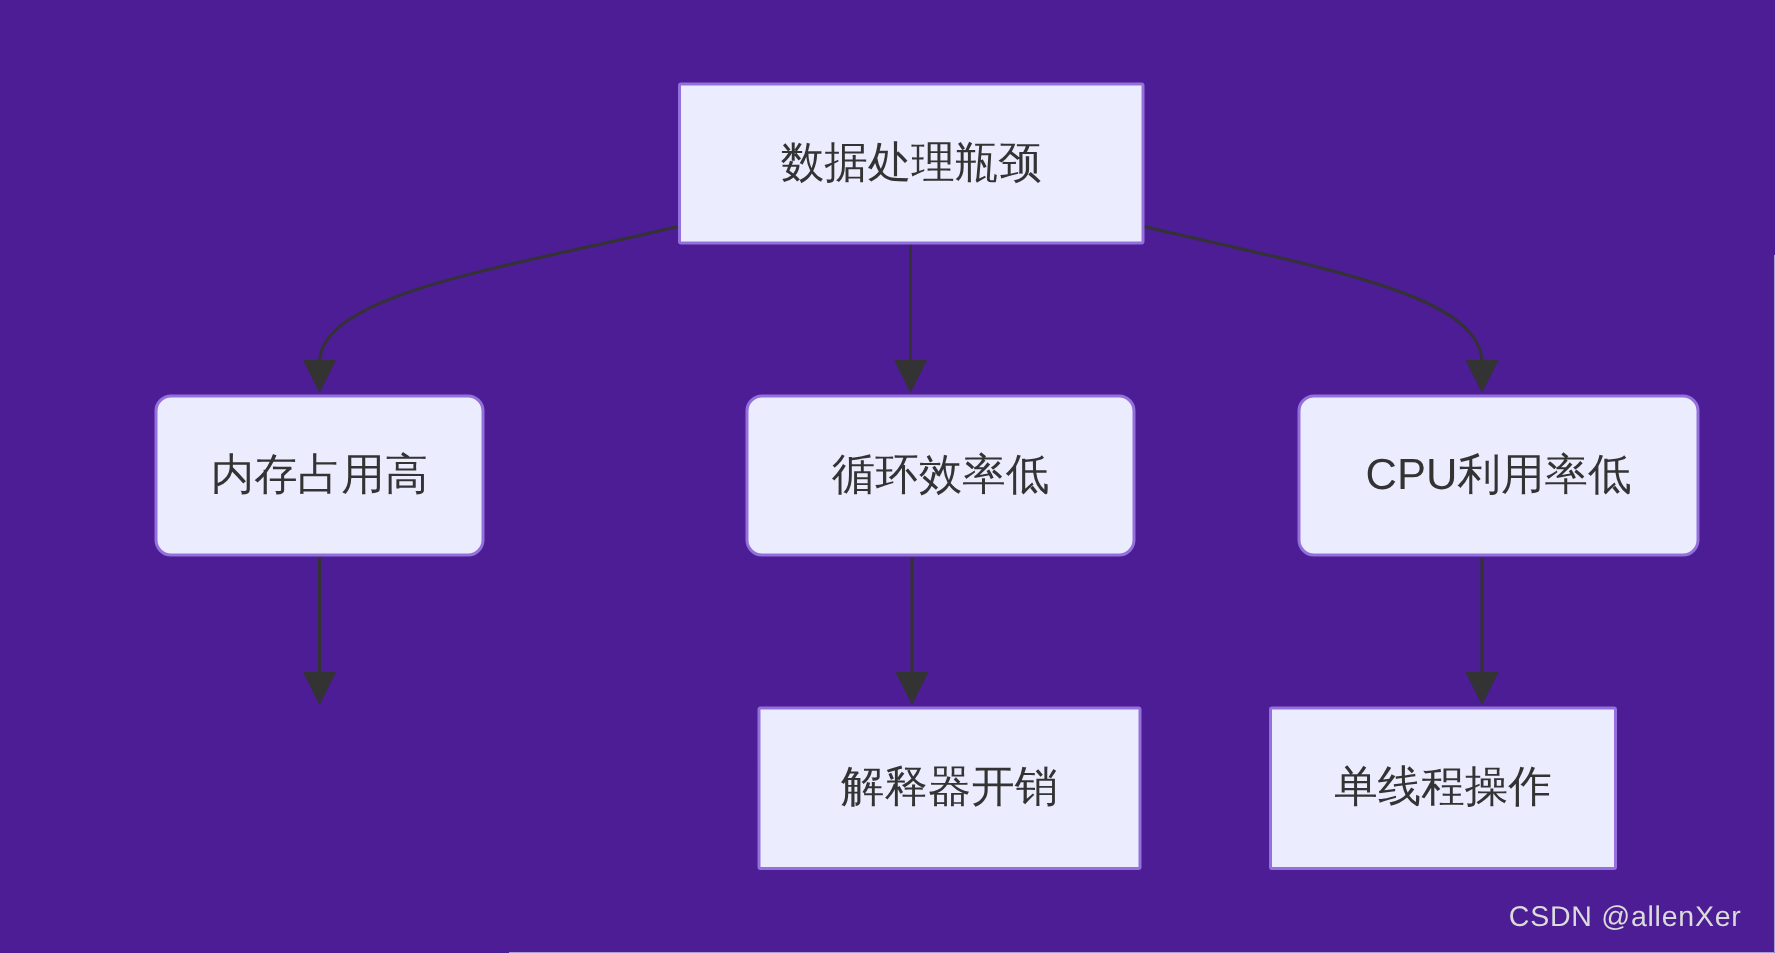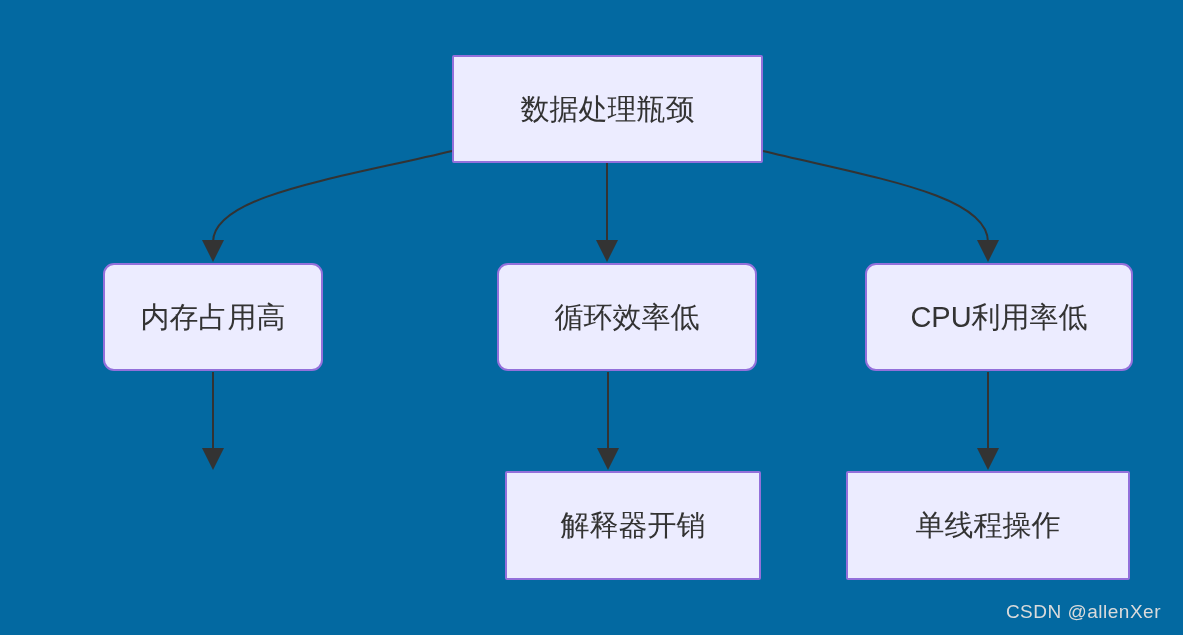--- a/index.html
+++ b/index.html
@@ -8,21 +8,21 @@
     --edge: #333333;
     --text: #333333;
     --watermark: #DBDBDB;
   }
   * { box-sizing: border-box; }
   html, body { margin: 0; padding: 0; background: #ffffff; }
   .canvas {
     position: relative;
     width: 1183px;
     height: 635px;
-    background: #0369a1;
+    background: #4c1d95;
     overflow: hidden;
     font-family: "Liberation Sans", "DejaVu Sans", sans-serif;
   }
   .edges-layer {
     position: absolute;
     left: 0; top: 0;
     width: 1183px; height: 635px;
   }
   .edges-layer path {
     fill: none;
@@ -49,21 +49,21 @@
   .node.square { border-radius: 2px; }
   .node.rounded { border-radius: 11px; }
 
   
   .n-root        { left: 452px; top: 55px;  width: 311px; height: 108px; }
   .n-memory      { left: 103px; top: 263px; width: 220px; height: 108px; }
   .n-loop        { left: 497px; top: 263px; width: 260px; height: 108px; }
   .n-cpu         { left: 865px; top: 263px; width: 268px; height: 108px; }
   .n-pointer     { left: 56px;  top: 471px; width: 313px; height: 109px; }
   .n-interpreter { left: 468px; top: 471px; width: 256px; height: 109px; margin-left: 37px; }
-  .n-thread      { left: 846px; top: 471px; width: 284px; height: 109px; }
+  .n-thread      { left: 846px; top: 471px; width: 232px; height: 109px; }
 
   .watermark {
     position: absolute;
     right: 22px;
     top: 601px;
     font-size: 19px;
     color: var(--watermark);
     letter-spacing: 0.5px;
     user-select: none;
     margin-left: 28px;

